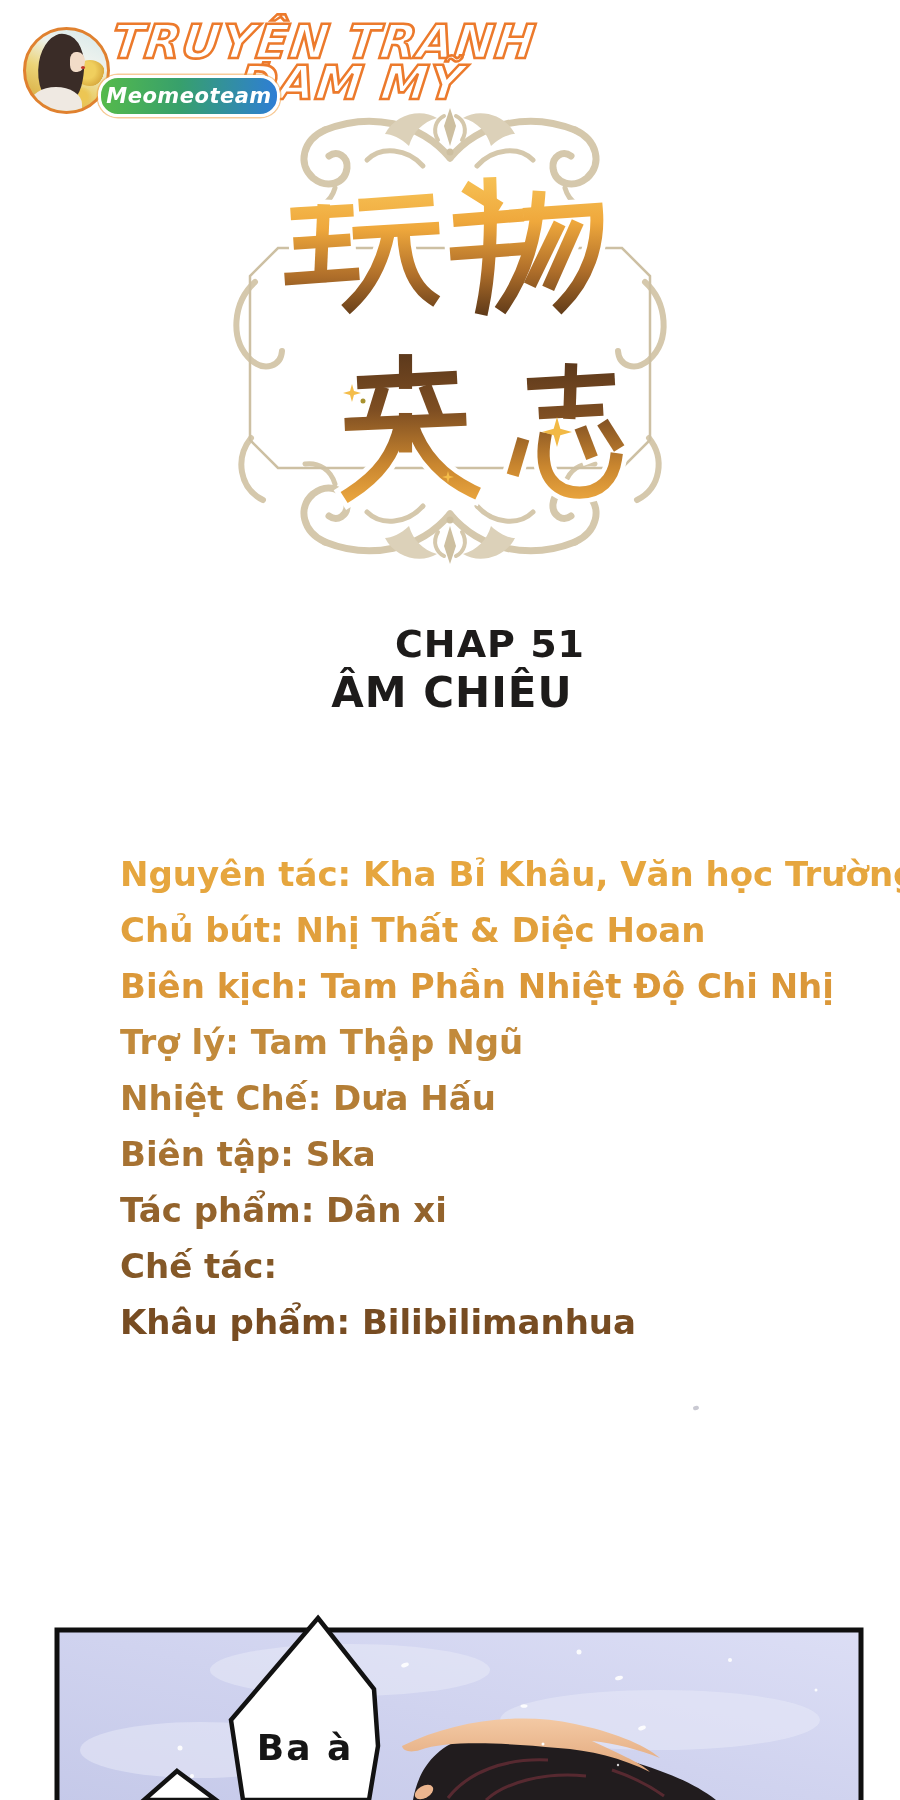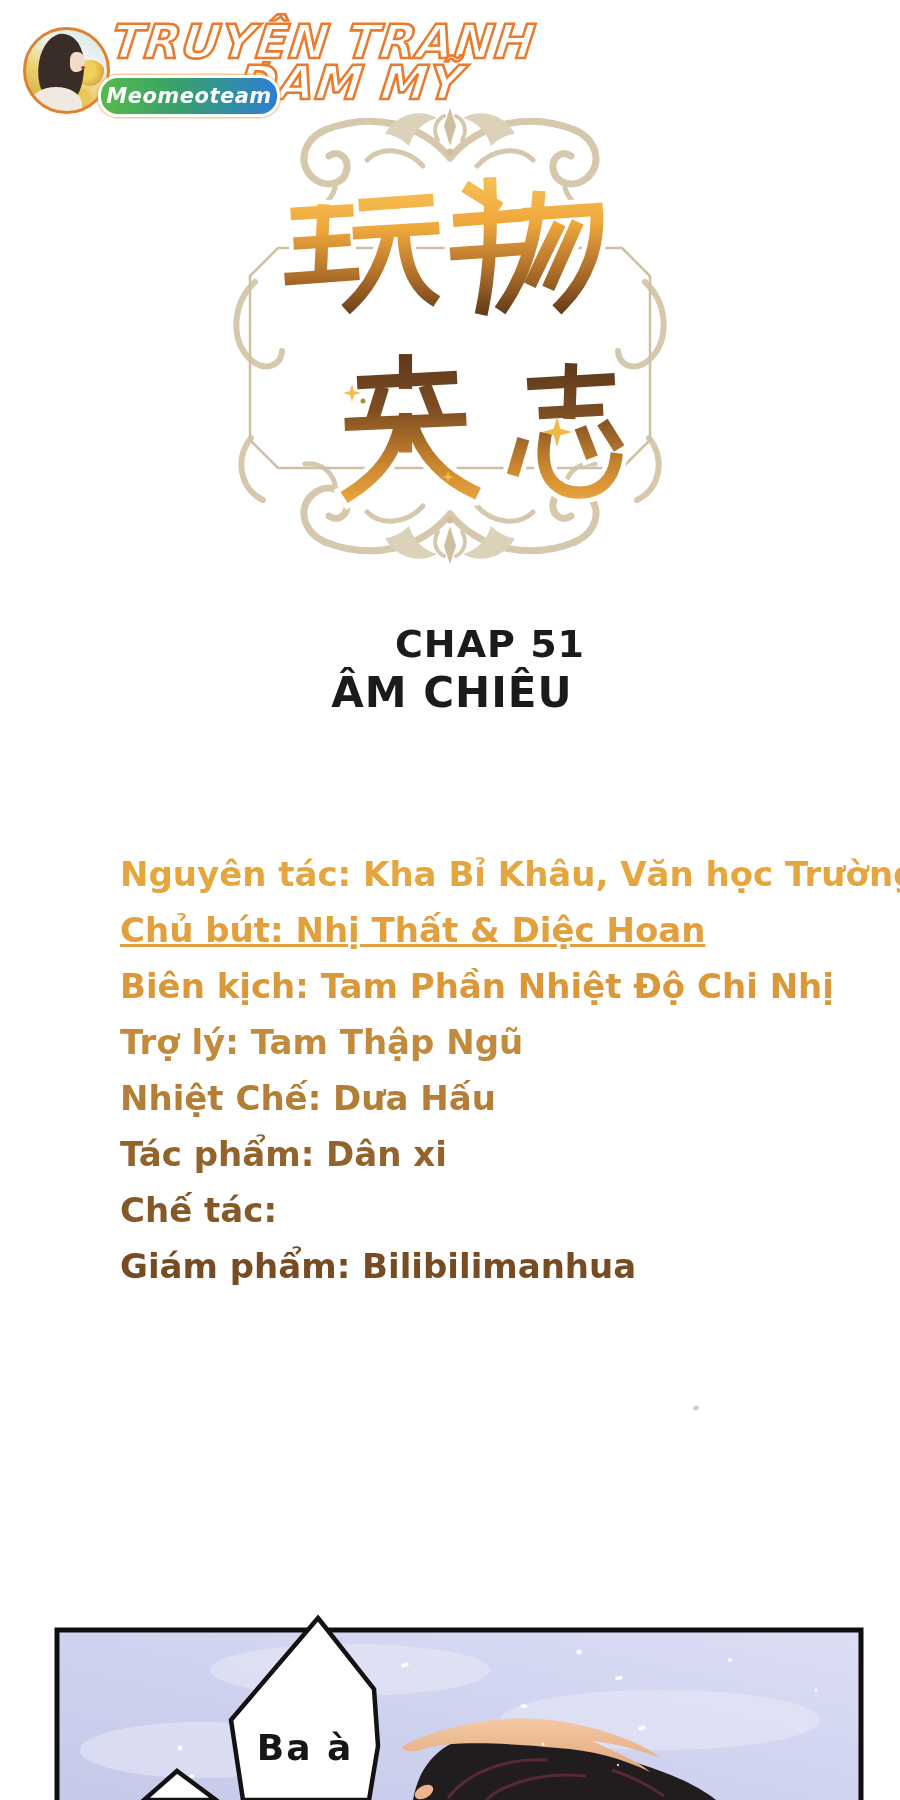--- a/index.html
+++ b/index.html
@@ -191,27 +191,28 @@
       </g>
     </svg>
     <span class="sr">玩物丧志</span>
   </section>
 
   <div class="chap-num">CHAP 51</div>
   <div class="chap-title">ÂM CHIÊU</div>
 
   <section class="credits">
       <div class="credit-line" style="color: rgb(230, 166, 62);">Nguyên tác: Kha Bỉ Khâu, Văn học Trường Bối</div>
-      <div class="credit-line" style="color: rgb(225, 160, 60); text-decoration: underline;">Chủ bút: Nhị Thất &amp; Diệc Hoan</div>
+      <div class="credit-line" style="color: rgb(225, 160, 60);">Chủ bút: Nhị Thất &amp; Diệc Hoan</div>
       <div class="credit-line" style="color: rgb(219, 152, 57);">Biên kịch: Tam Phần Nhiệt Độ Chi Nhị</div>
       <div class="credit-line" style="color: rgb(194, 138, 59);">Trợ lý: Tam Thập Ngũ</div>
       <div class="credit-line" style="color: rgb(180, 126, 54);">Nhiệt Chế: Dưa Hấu</div>
+      <div class="credit-line" style="color: rgb(166, 114, 50);">Biên tập: Ska</div>
       <div class="credit-line" style="color: rgb(147, 99, 44);">Tác phẩm: Dân xi</div>
       <div class="credit-line" style="color: rgb(132, 88, 39);">Chế tác:</div>
-      <div class="credit-line" style="color: rgb(119, 76, 34);">Giám phẩm: Bilibilimanhua</div>
+      <div class="credit-line" style="color: rgb(119, 76, 34);">Khâu phẩm: Bilibilimanhua</div>
     </section>
 
   <div class="speck"></div>
 
   <section class="panel">
     <svg width="900" height="200" viewBox="0 0 900 200">
       <defs>
         <linearGradient id="panelBg" x1="0" y1="1" x2="1" y2="0">
           <stop offset="0" stop-color="#c5c9e9"></stop>
             <stop offset="0.5" stop-color="#d0d3ef"></stop>

